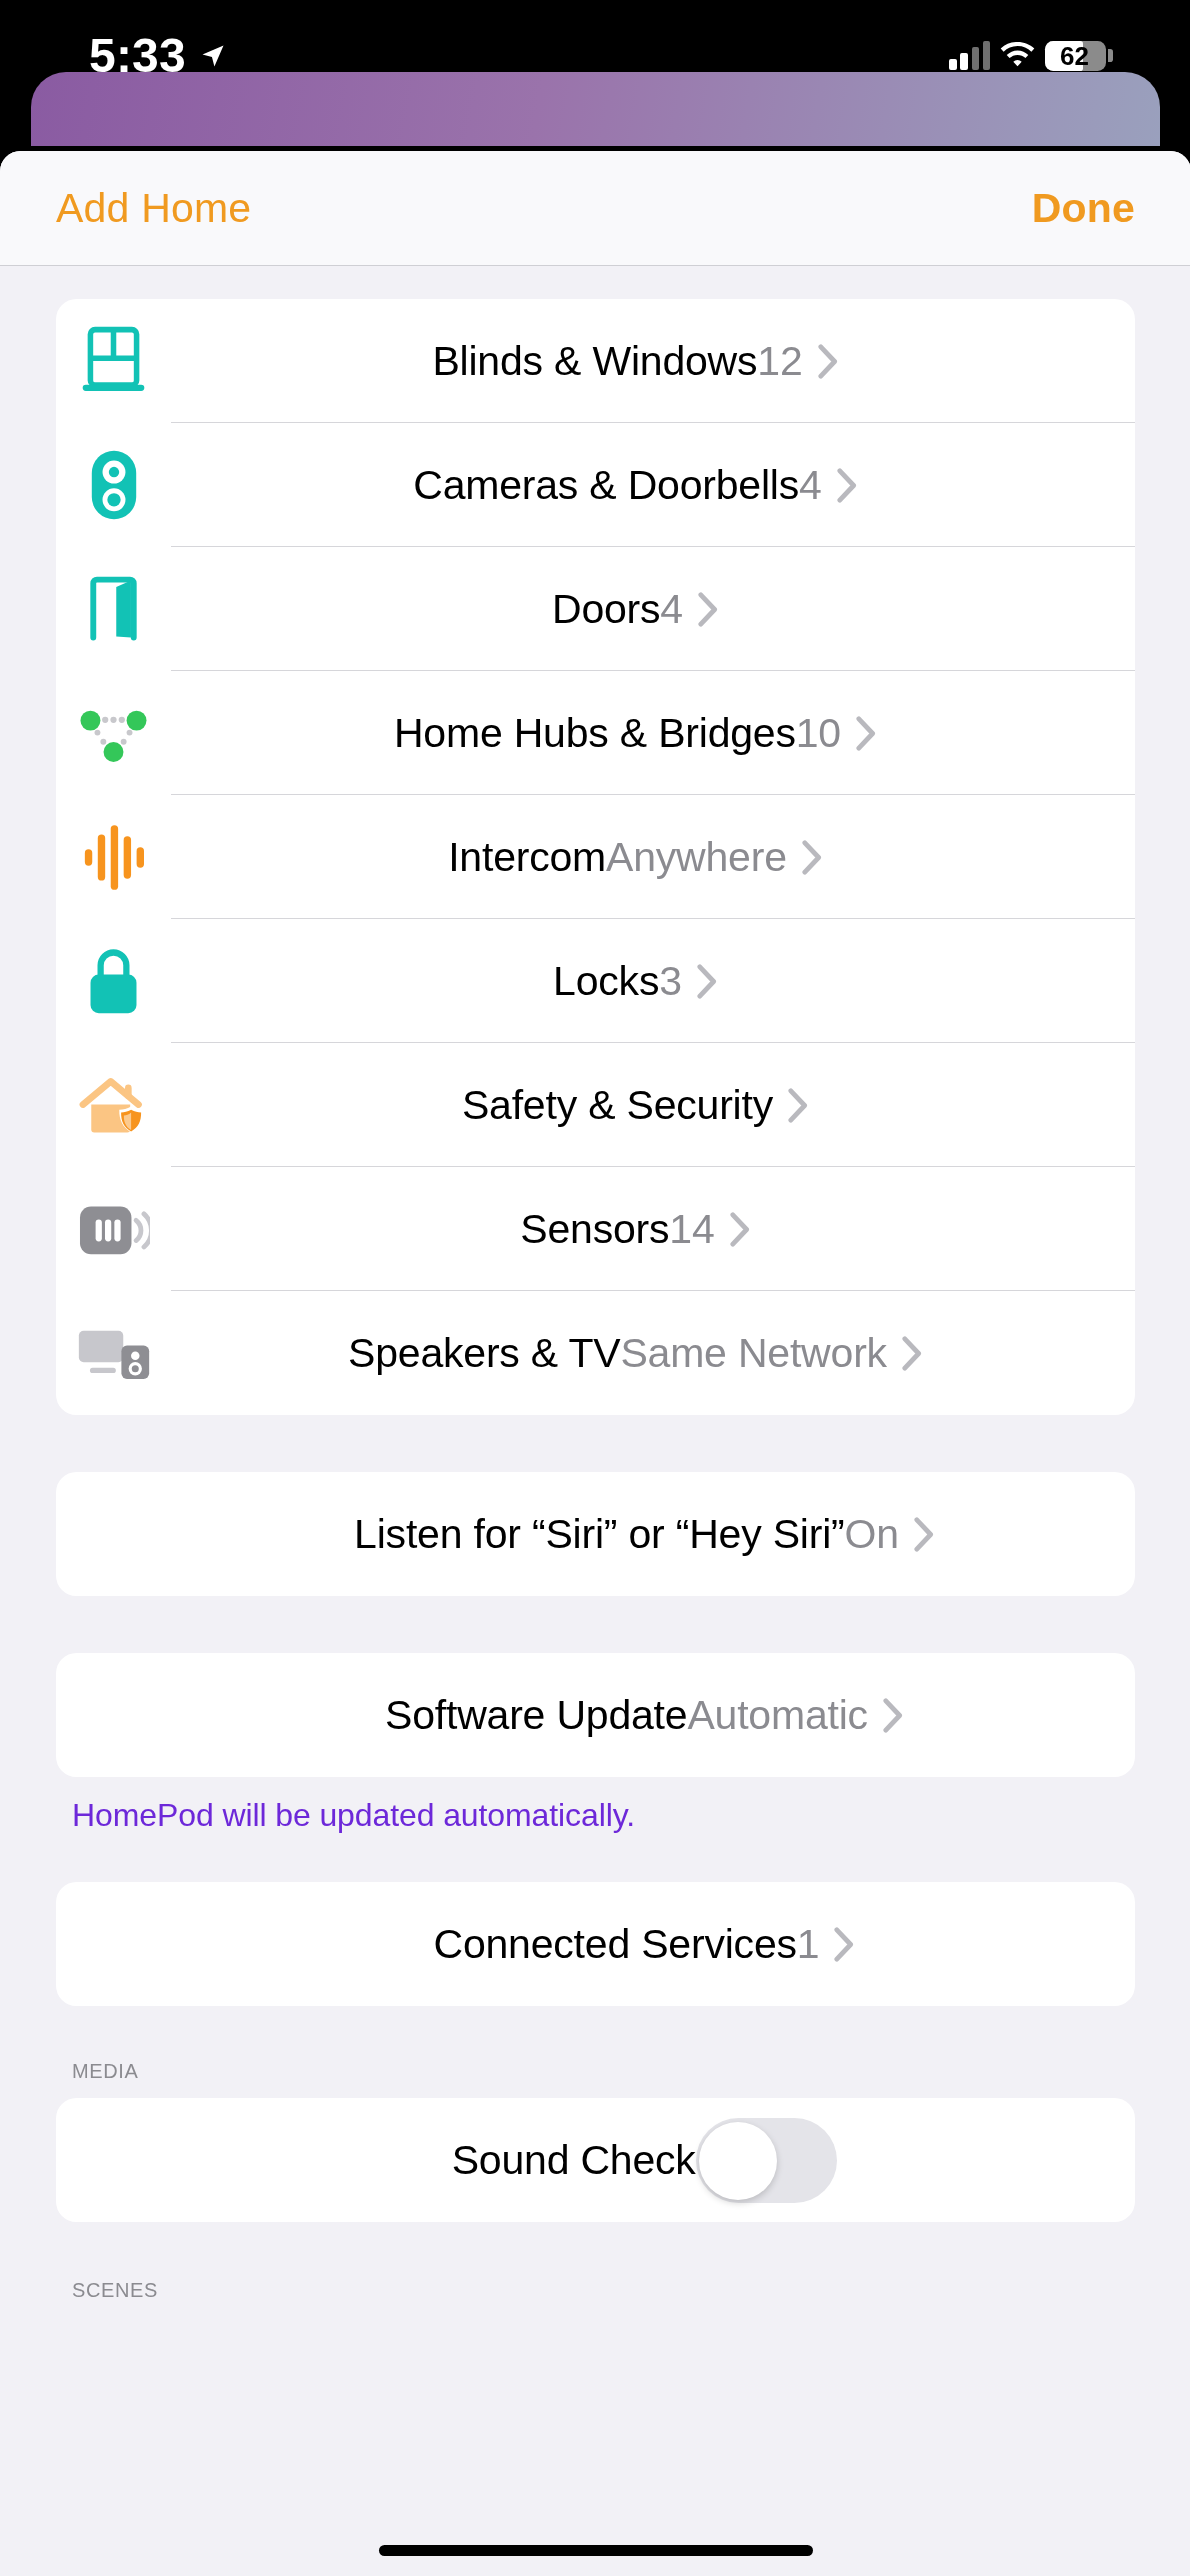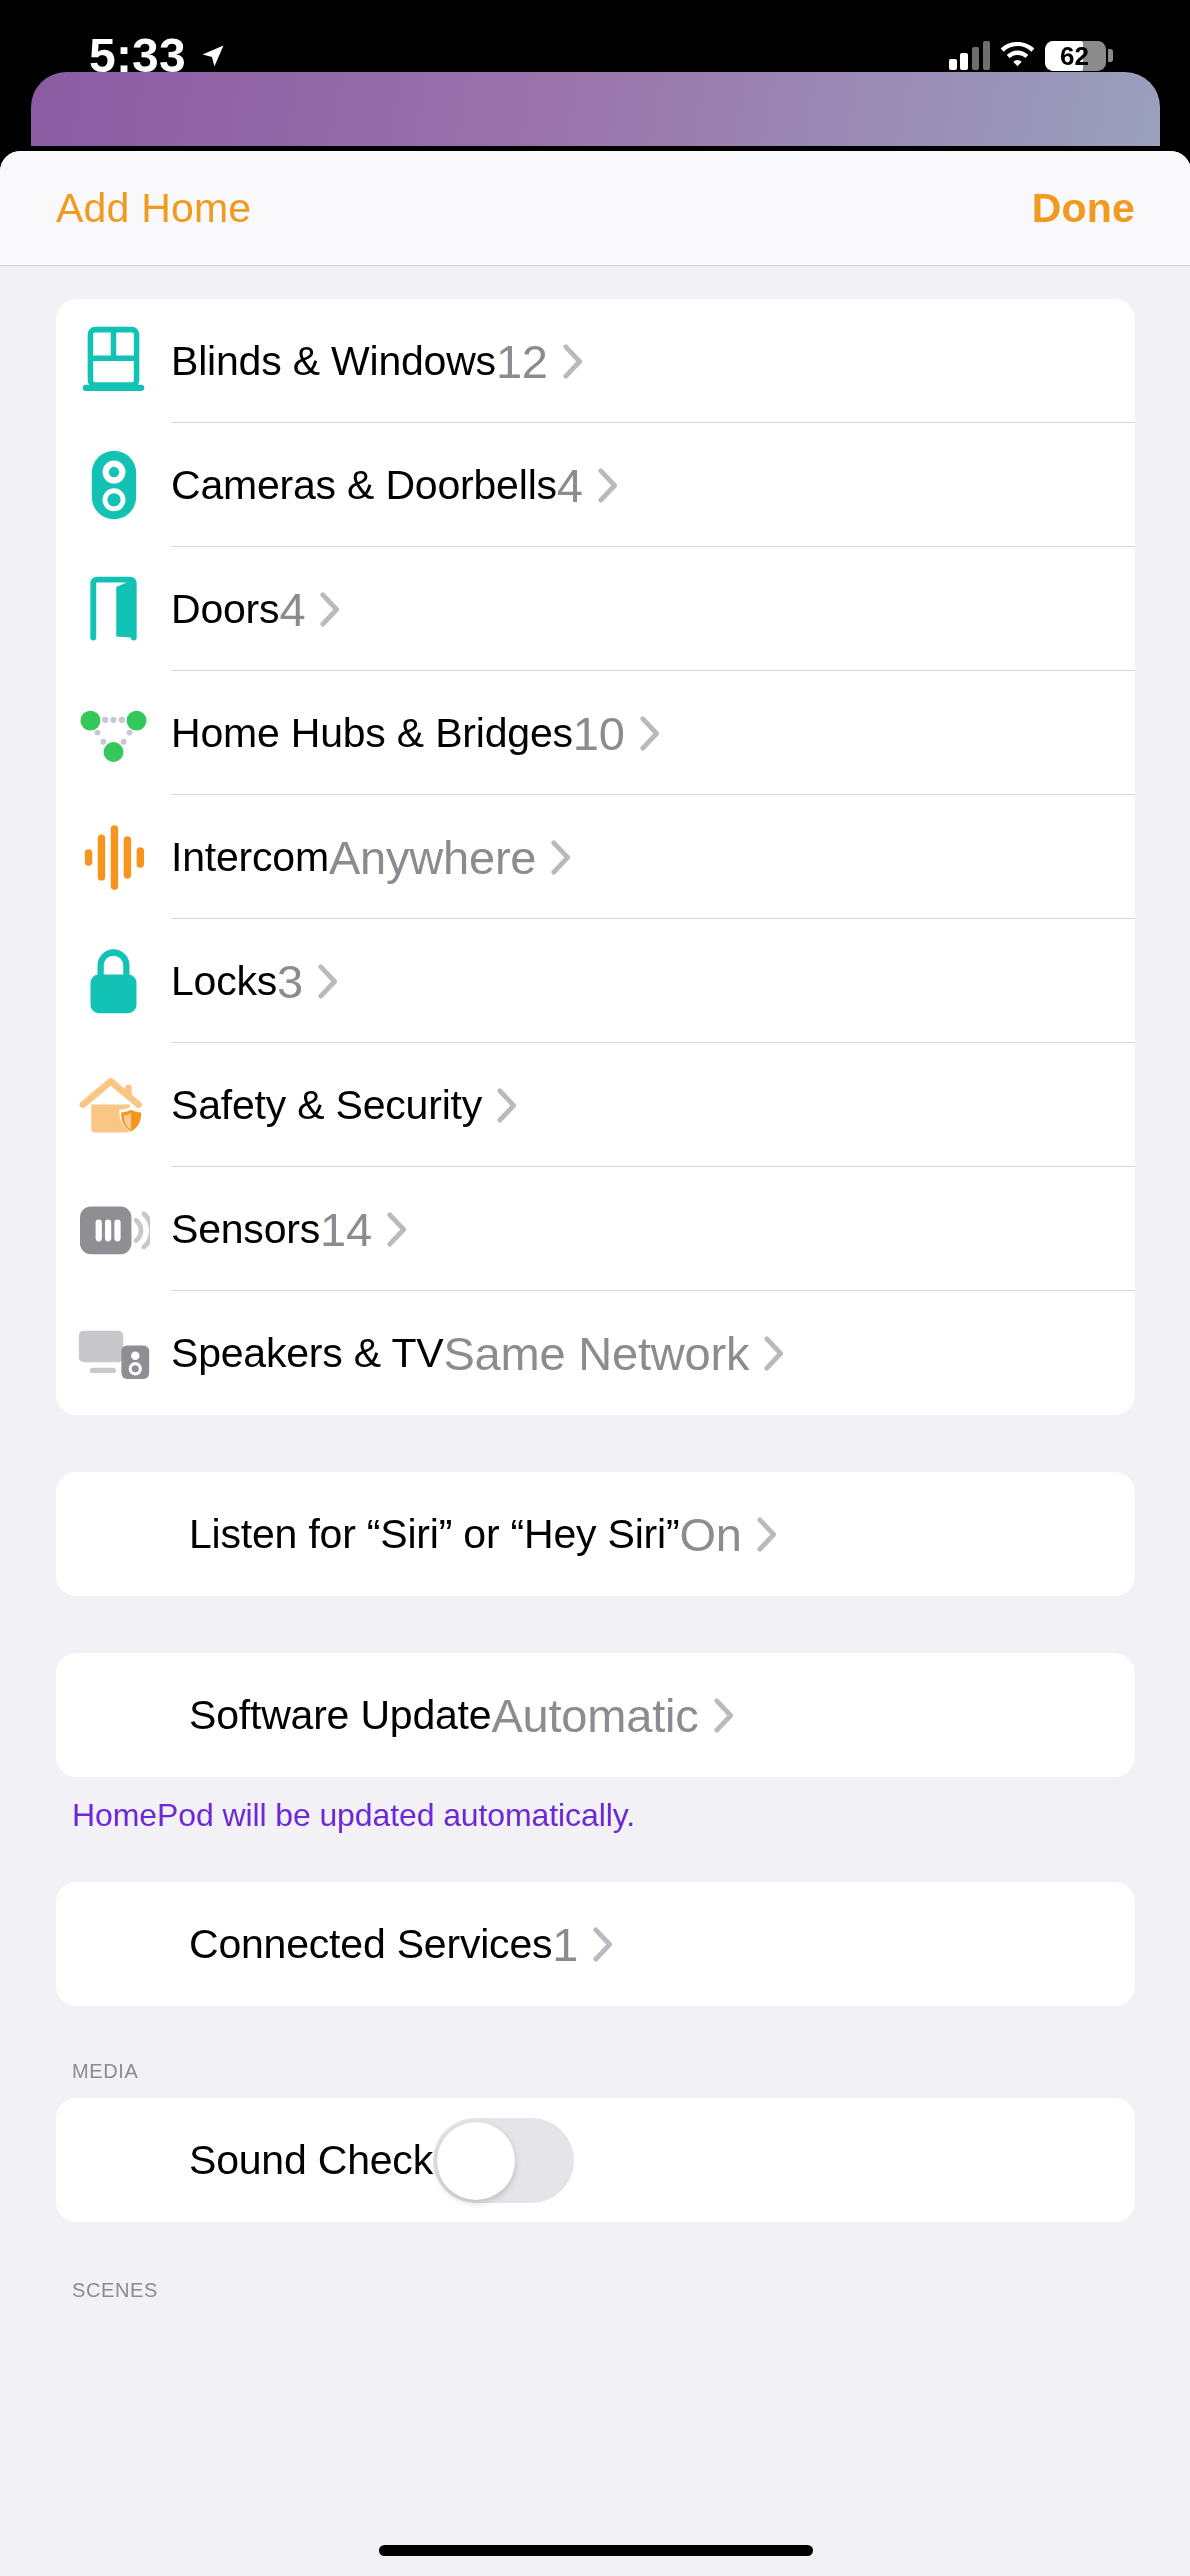--- a/index.html
+++ b/index.html
@@ -82,30 +82,30 @@
   .row{
     display:flex; align-items:center; min-height:124px;
     padding:0 32px 0 0; position:relative; cursor:pointer;
   }
   .row .icon-slot{
     width:115px; min-width:115px; height:124px;
     display:flex; align-items:center; justify-content:center;
   }
   .row .icon-slot svg{ display:block; }
   .row-main{
-    flex:1; display:flex; align-items:center; justify-content:flex-start;
+    flex:1; display:flex; align-items:center; justify-content:center;
     min-height:124px; position:relative; padding-right:3.7px;
   }
   .row:not(:last-child) .row-main::after{
     content:""; position:absolute; left:0; right:-32px; bottom:0;
     height:0.9px; background:#d6d6da;
   }
   .row-label{ font-size:41px; color:#000; letter-spacing:-0.2px; }
   .row-right{ display:flex; align-items:center; gap:15px; }
-  .row-value{ font-size:47px; color:#8b8b90; letter-spacing:-0.2px; }
+  .row-value{ font-size:41px; color:#8b8b90; letter-spacing:-0.2px; }
   .chev{ width:20.4px; height:35px; flex:0 0 auto; }
 
   
   .row.plain{ padding-left:87px;margin-left:46px; }
   .row.plain .row-main::after{ display:none; }
 
   .footnote{
     margin:20.4px 56px 0 72px; font-size:32px; color:#6d28d9; letter-spacing:-0.1px;
   }
   .section-header{

